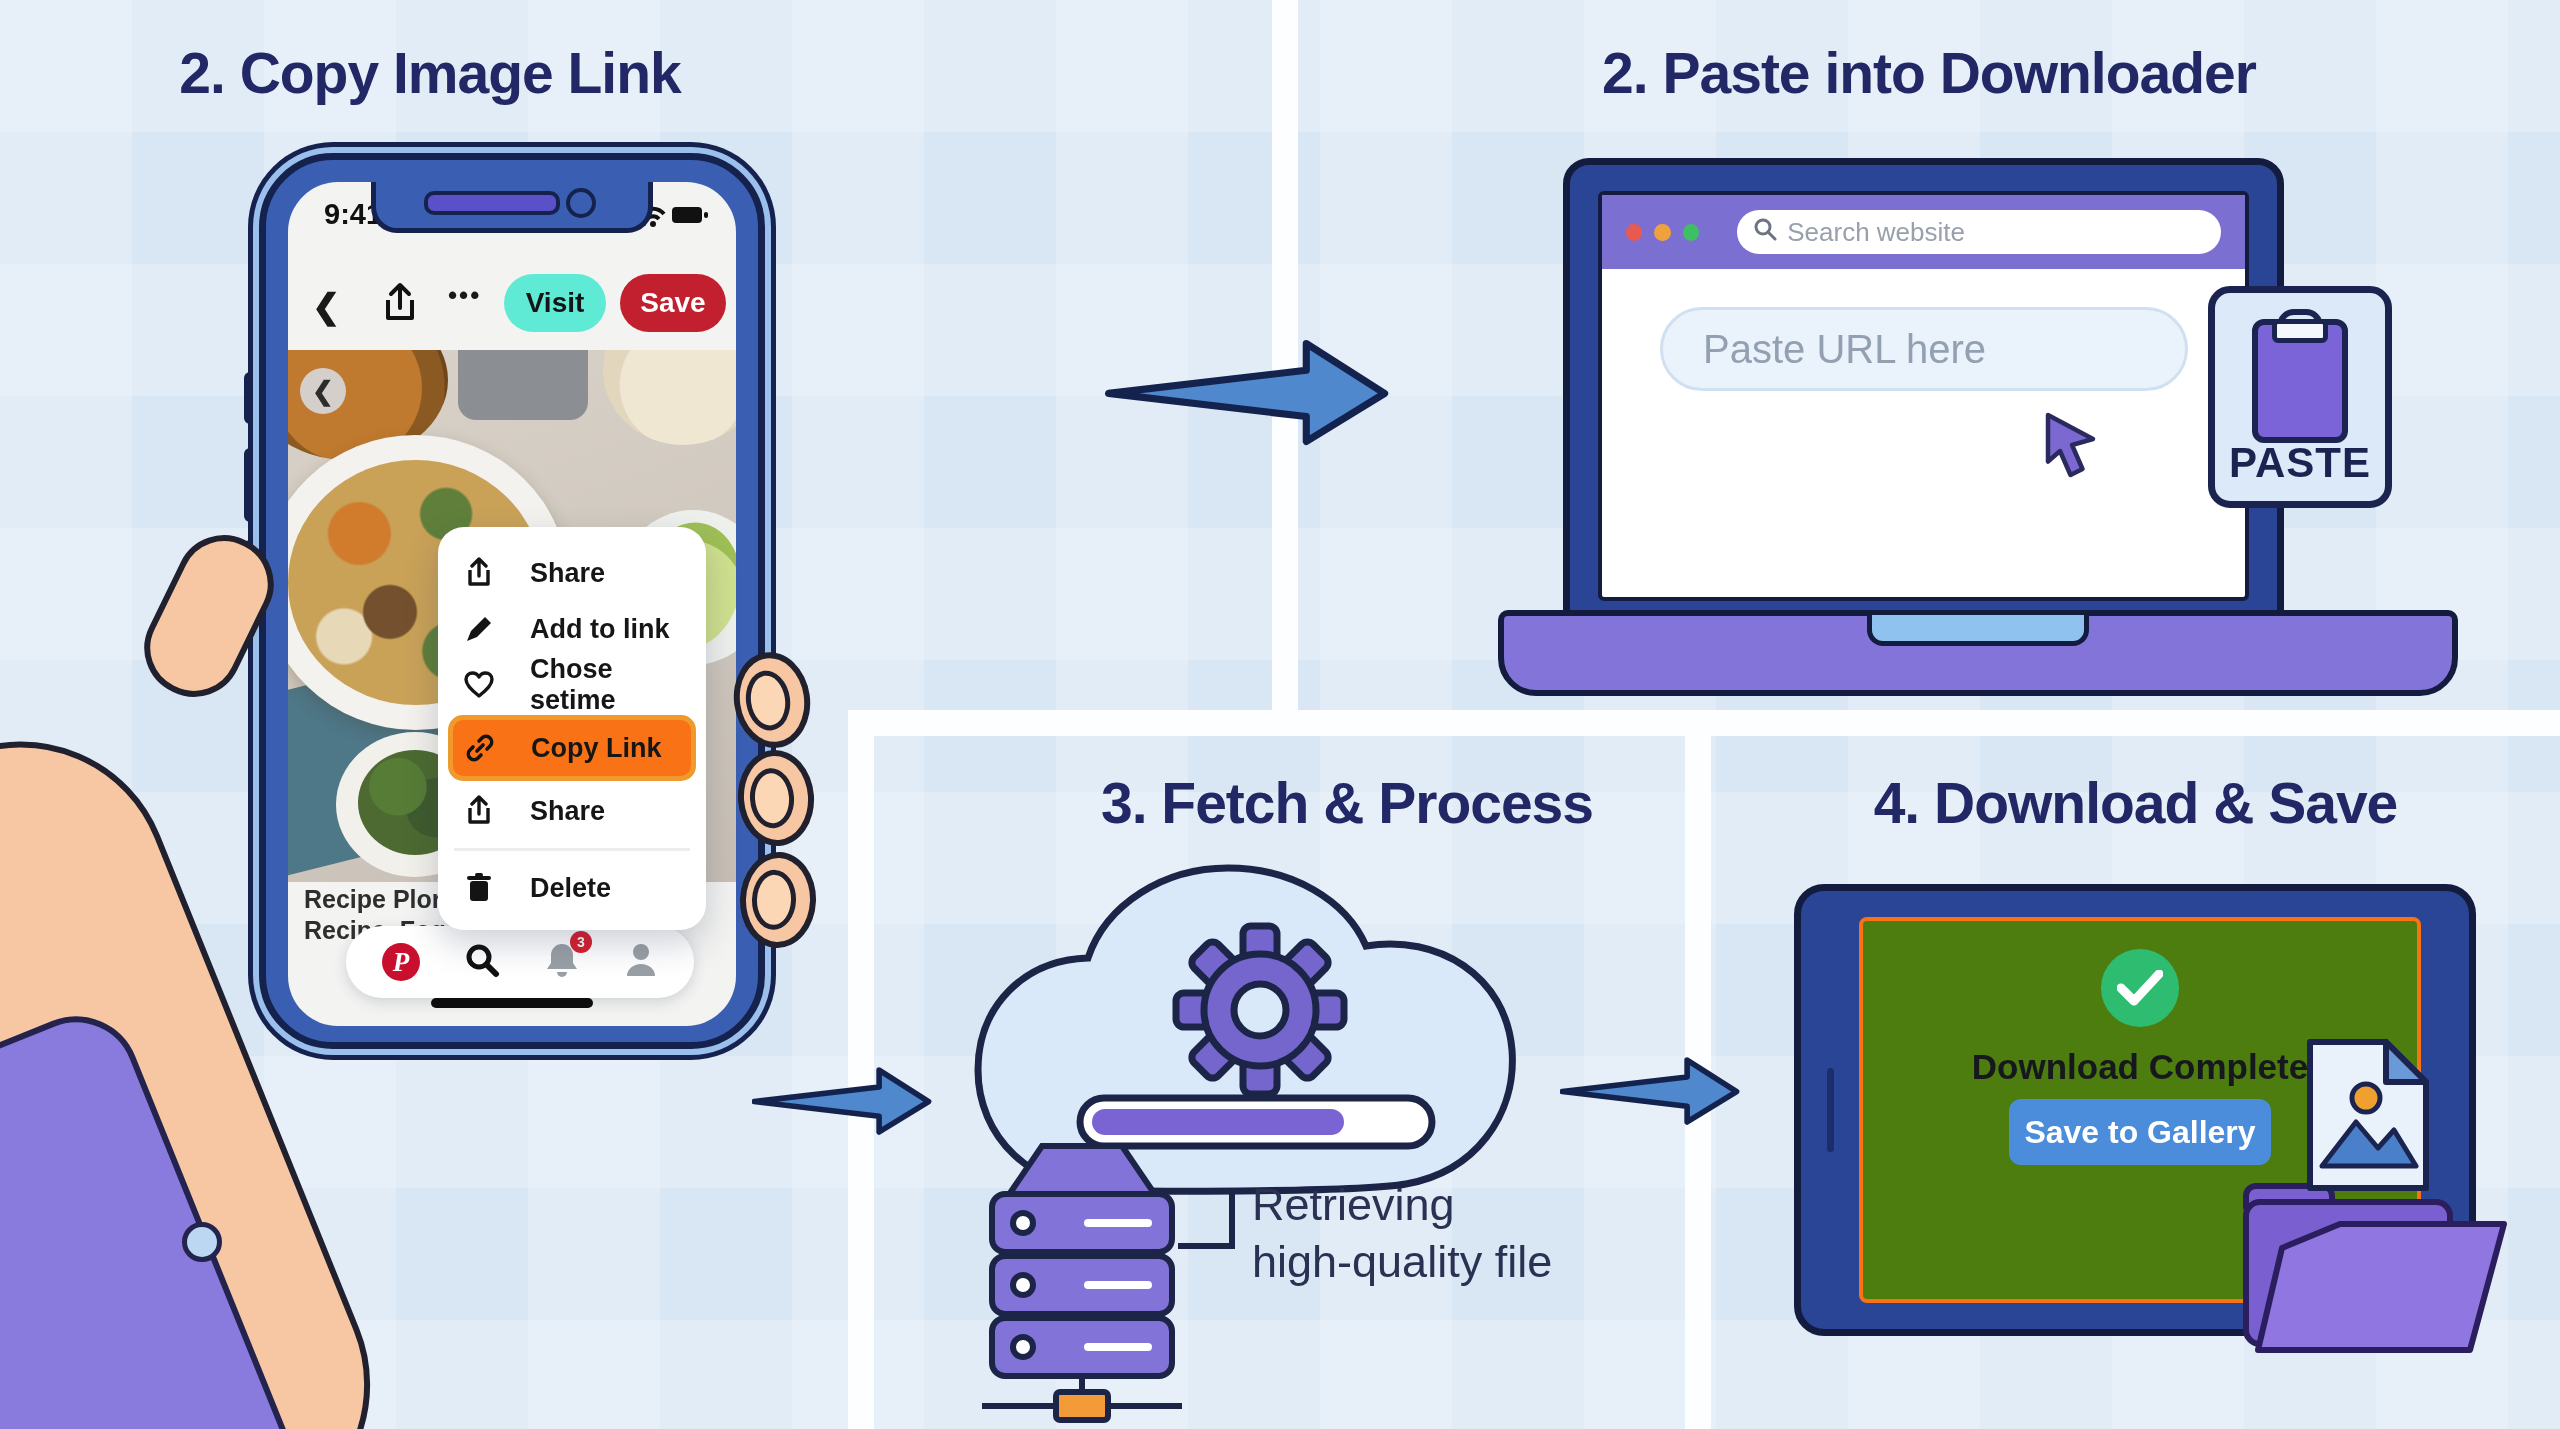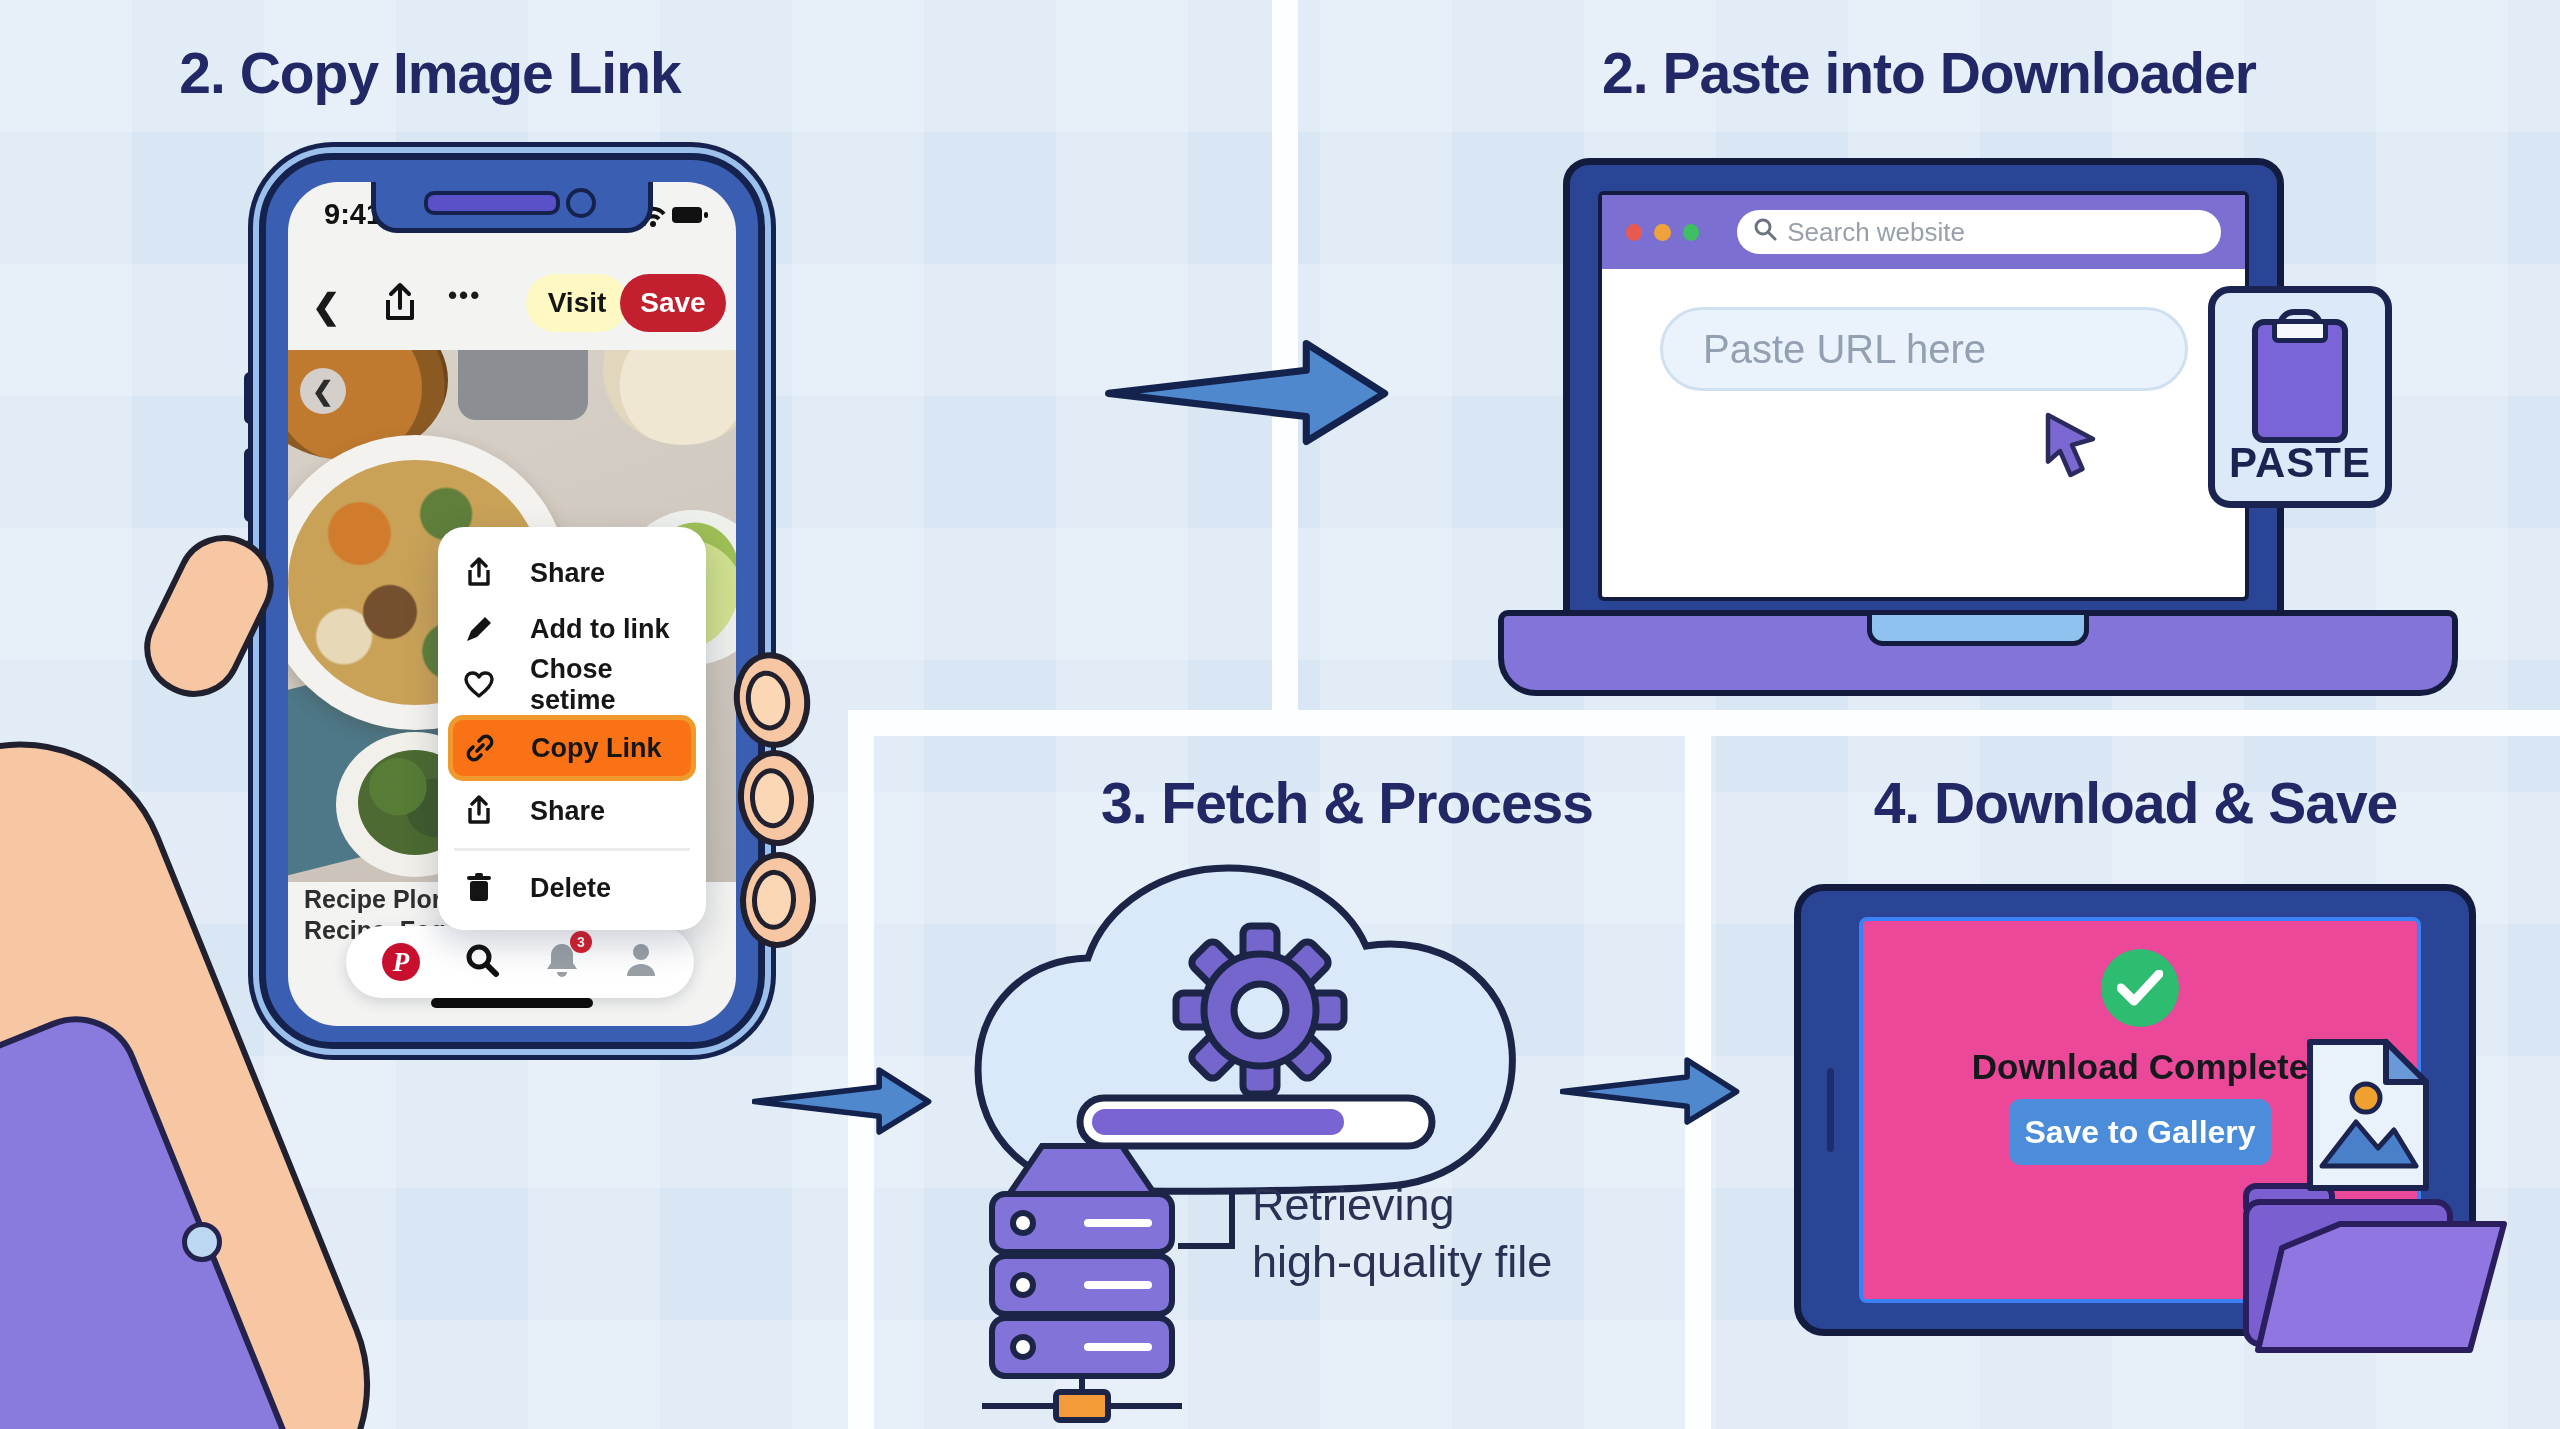--- a/index.html
+++ b/index.html
@@ -24,21 +24,21 @@
   #screen{position:absolute;left:22px;top:22px;right:22px;bottom:16px;background:#f3f3f1;border-radius:50px;overflow:hidden;}
   #notch{position:absolute;left:50%;transform:translateX(-50%);top:0;width:272px;height:46px;background:#3a5fb2;
     border:5px solid #16224e;border-top:none;border-radius:0 0 26px 26px;}
   #notch .pill{position:absolute;left:48px;top:9px;width:128px;height:16px;background:#5a50c8;border:4px solid #16224e;border-radius:10px;}
   #notch .cam{position:absolute;right:52px;top:6px;width:22px;height:22px;background:#3a5fb2;border:4px solid #16224e;border-radius:50%;}
   #statusbar{position:absolute;top:14px;left:0;right:0;height:36px;color:#111;}
   #clock{position:absolute;left:36px;top:2px;font-size:29px;font-weight:700;}
   #statusicons{position:absolute;right:28px;top:6px;}
   #apptoolbar{position:absolute;top:92px;left:0;right:0;height:64px;}
   .pillbtn{position:absolute;height:58px;border-radius:30px;font-size:28px;font-weight:700;display:flex;align-items:center;justify-content:center;}
-  #visitbtn{right:108px;width:102px;background:#fef9c3;color:#151515;}
+  #visitbtn{right:130px;width:102px;background:#5eead4;color:#151515;}
   #savebtn{right:10px;width:106px;background:#c21f2f;color:#fff;}
   #photo{position:absolute;top:168px;left:0;right:0;height:532px;overflow:hidden;background:linear-gradient(160deg,#d9d2c8,#c8c0b6);}
   .ph{position:absolute;border-radius:50%;}
   #backchip{position:absolute;left:12px;top:18px;width:46px;height:46px;border-radius:50%;background:rgba(214,214,217,.92);
     display:flex;align-items:center;justify-content:center;font-size:26px;font-weight:700;color:#2c2c2c;}
   #pincaption{position:absolute;left:16px;top:702px;font-size:25px;font-weight:600;color:#2e2e2e;line-height:31px;}
   #navbar{position:absolute;left:58px;top:744px;width:320px;height:72px;background:#fff;border-radius:40px;
     box-shadow:0 4px 14px rgba(40,60,90,.18);display:flex;align-items:center;justify-content:space-around;padding:0 14px;}
   #homebar{position:absolute;left:50%;transform:translateX(-50%);top:816px;width:162px;height:10px;background:#0d0d0d;border-radius:6px;}
   .pbadge{position:absolute;top:-10px;right:-12px;width:22px;height:22px;background:#d8202f;border-radius:50%;
@@ -81,21 +81,21 @@
   #clipboard{position:absolute;left:50%;transform:translateX(-50%);top:26px;width:84px;height:112px;background:#7b63d8;
     border:6px solid #1b2450;border-radius:12px;}
   #clipboard .bump{position:absolute;left:50%;transform:translateX(-50%);top:-16px;width:34px;height:26px;background:#dbe9f8;
     border:6px solid #1b2450;border-radius:17px 17px 0 0;border-bottom:none;}
   #clipboard .clip{position:absolute;left:50%;transform:translateX(-50%);top:-6px;width:46px;height:14px;background:#f4f8fd;
     border:5px solid #1b2450;border-radius:6px;}
   
   #fetchtext{left:1252px;top:1176px;font-size:45px;color:#2b3152;font-weight:500;line-height:57px;z-index:3;}
   
   #tablet{left:1794px;top:884px;width:668px;height:438px;background:#2b4596;border:7px solid #131c3f;border-radius:30px;z-index:2;}
-  #tabscreen{position:absolute;left:58px;top:26px;right:48px;bottom:26px;background:#ec4899;border:4px solid #3b82f6;border-radius:8px;overflow:hidden;}
+  #tabscreen{position:absolute;left:58px;top:26px;right:48px;bottom:26px;background:#4d7c0f;border:4px solid #f97316;border-radius:8px;overflow:hidden;}
   #tabcam{position:absolute;left:26px;top:50%;transform:translateY(-50%);width:7px;height:84px;background:#1c2d6e;border-radius:4px;}
   #checkcircle{position:absolute;left:50%;transform:translateX(-50%);top:28px;width:78px;height:78px;background:#2ebd70;border-radius:50%;
     display:flex;align-items:center;justify-content:center;}
   #dlstatus{position:absolute;left:0;right:0;top:126px;text-align:center;font-size:35px;font-weight:700;color:#16181d;}
   #gallerybtn{position:absolute;left:50%;transform:translateX(-50%);top:178px;width:262px;height:66px;background:#4b8ddb;border-radius:12px;
     color:#fff;font-size:32px;font-weight:700;display:flex;align-items:center;justify-content:center;}
   #saveasset{left:2232px;top:1028px;width:300px;height:340px;z-index:5;}
 </style>
 </head>
 <body>

